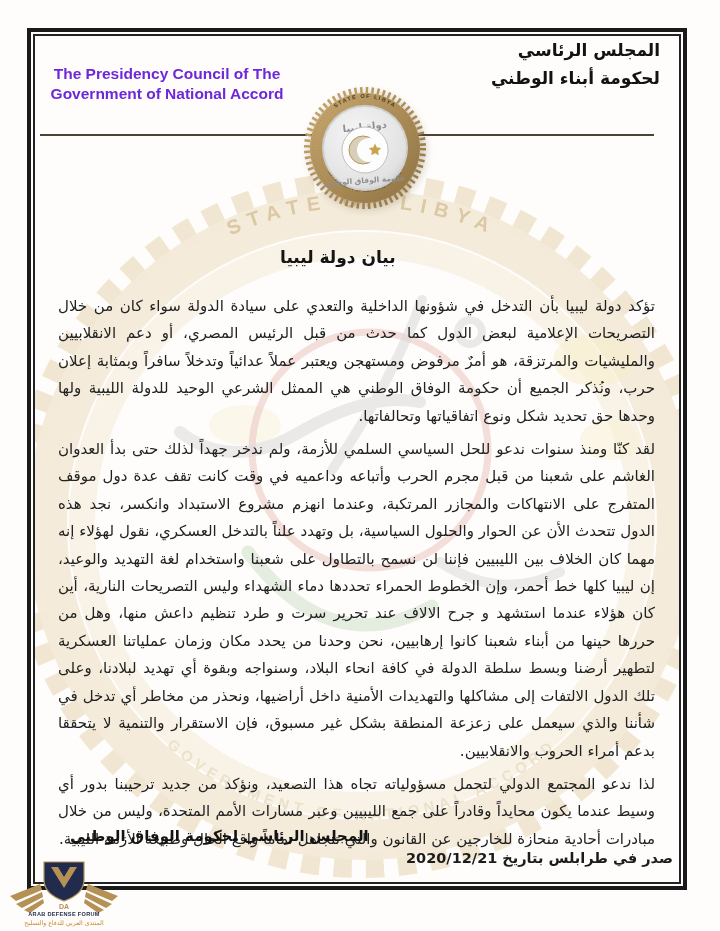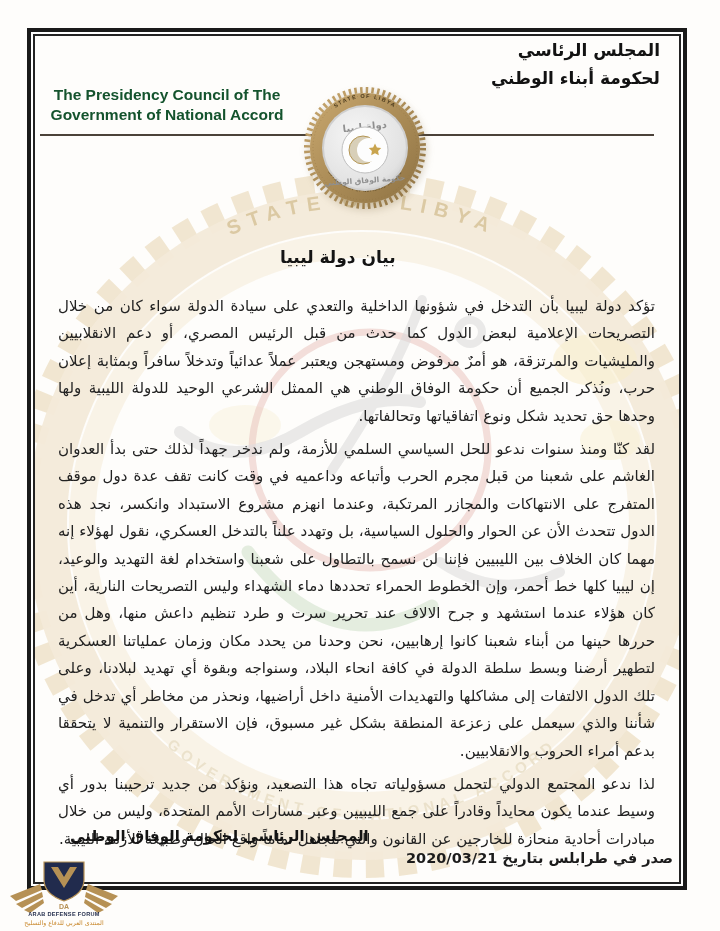--- a/index.html
+++ b/index.html
@@ -6,21 +6,21 @@
   .page{position:relative;width:720px;height:931px;background:#fefdfb;overflow:hidden;
         font-family:"DejaVu Sans",sans-serif;color:#242424;}
   .frame{position:absolute;left:27px;top:28px;width:652px;height:854px;
          border:4px solid #1a1a1a;
          box-shadow: inset 0 0 0 2px #ffffff, inset 0 0 0 4px #232323;
          background:transparent;z-index:1;}
   .wm-clip{position:absolute;left:35px;top:36px;width:644px;height:846px;overflow:hidden;z-index:0;}
   .wm-clip svg{position:absolute;left:-35px;top:-36px;}
   .header-en{position:absolute;left:38px;top:64px;width:258px;text-align:center;
              font-family:"Liberation Sans",sans-serif;font-weight:bold;
-             font-size:15.5px;line-height:20px;color:#14532d;z-index:2;margin-top:21px;}
+             font-size:15.5px;line-height:20px;color:#6d28d9;z-index:2;}
   .header-ar{position:absolute;right:60px;top:36px;text-align:right;direction:rtl;
              font-weight:bold;font-size:17px;line-height:28px;color:#121212;z-index:2;}
   .rule{position:absolute;left:40px;top:134px;width:614px;height:2px;background:#4b4239;z-index:1;}
   .seal{position:absolute;left:303px;top:84px;width:124px;height:132px;z-index:3;
         filter:drop-shadow(2px 3px 3px rgba(120,100,60,.35));}
   .doc-title{position:absolute;left:280px;top:247px;width:250px;text-align:left;
              font-weight:bold;font-size:17px;color:#141414;z-index:2;}
   .body-text{position:absolute;left:58px;top:289px;width:597px;direction:rtl;
              text-align:justify;font-size:15px;line-height:27.4px;color:#222222;z-index:2;}
   .body-text p{margin:4px 0 6px 0;}
@@ -119,21 +119,21 @@
 
   <div class="doc-title">بيان دولة ليبيا</div>
 
   <div class="body-text">
     <p>تؤكد دولة ليبيا بأن التدخل في شؤونها الداخلية والتعدي على سيادة الدولة سواء كان من خلال التصريحات الإعلامية لبعض الدول كما حدث من قبل الرئيس المصري، أو دعم الانقلابيين والمليشيات والمرتزقة، هو أمرٌ مرفوض ومستهجن ويعتبر عملاً عدائياً وتدخلاً سافراً وبمثابة إعلان حرب، ونُذكر الجميع أن حكومة الوفاق الوطني هي الممثل الشرعي الوحيد للدولة الليبية ولها وحدها حق تحديد شكل ونوع اتفاقياتها وتحالفاتها.</p>
     <p>لقد كنّا ومنذ سنوات ندعو للحل السياسي السلمي للأزمة، ولم ندخر جهداً لذلك حتى بدأ العدوان الغاشم على شعبنا من قبل مجرم الحرب وأتباعه وداعميه في وقت كانت تقف عدة دول موقف المتفرج على الانتهاكات والمجازر المرتكبة، وعندما انهزم مشروع الاستبداد وانكسر، نجد هذه الدول تتحدث الأن عن الحوار والحلول السياسية، بل وتهدد علناً بالتدخل العسكري، نقول لهؤلاء إنه مهما كان الخلاف بين الليبيين فإننا لن نسمح بالتطاول على شعبنا واستخدام لغة التهديد والوعيد، إن ليبيا كلها خط أحمر، وإن الخطوط الحمراء تحددها دماء الشهداء وليس التصريحات النارية، أين كان هؤلاء عندما استشهد و جرح الالاف عند تحرير سرت و طرد تنظيم داعش منها، وهل من حررها حينها من أبناء شعبنا كانوا إرهابيين، نحن وحدنا من يحدد مكان وزمان عملياتنا العسكرية لتطهير أرضنا وبسط سلطة الدولة في كافة انحاء البلاد، وسنواجه وبقوة أي تهديد لبلادنا، وعلى تلك الدول الالتفات إلى مشاكلها والتهديدات الأمنية داخل أراضيها، ونحذر من مخاطر أي تدخل في شأننا والذي سيعمل على زعزعة المنطقة بشكل غير مسبوق، فإن الاستقرار والتنمية لا يتحققا بدعم أمراء الحروب والانقلابيين.</p>
     <p>لذا ندعو المجتمع الدولي لتحمل مسؤولياته تجاه هذا التصعيد، ونؤكد من جديد ترحيبنا بدور أي وسيط عندما يكون محايداً وقادراً على جمع الليبيين وعبر مسارات الأمم المتحدة، وليس من خلال مبادرات أحادية منحازة للخارجين عن القانون والتي تتجاهل تماماً واقع الحال وطبيعة الأزمة الليبية.</p>
   </div>
 
   <div class="signature">المجلس الرئاسي لحكومة الوفاق الوطني</div>
-  <div class="dateline">صدر في طرابلس بتاريخ 2020/03/21</div>
+  <div class="dateline">صدر في طرابلس بتاريخ 2020/12/21</div>
 
   <svg class="adf" viewBox="0 0 112 68">
     <g fill="#b69155">
       <path d="M2 36 L32 24 L34 30 L8 41 Z"></path>
       <path d="M8 44 L34 32 L35 37 L14 48 Z"></path>
       <path d="M16 50 L35 39 L36 43 L22 53 Z"></path>
       <path d="M110 36 L80 24 L78 30 L104 41 Z"></path>
       <path d="M104 44 L78 32 L77 37 L98 48 Z"></path>
       <path d="M96 50 L77 39 L76 43 L90 53 Z"></path>
     </g>

